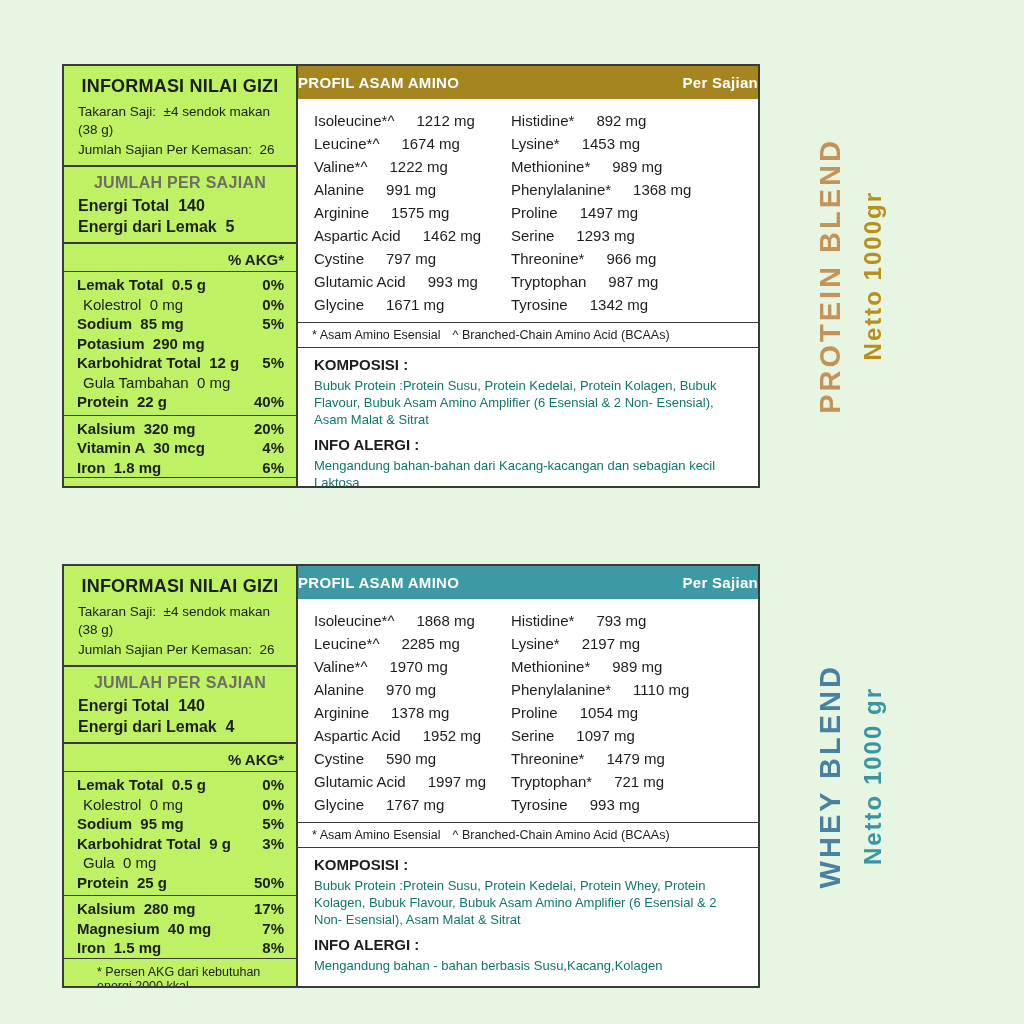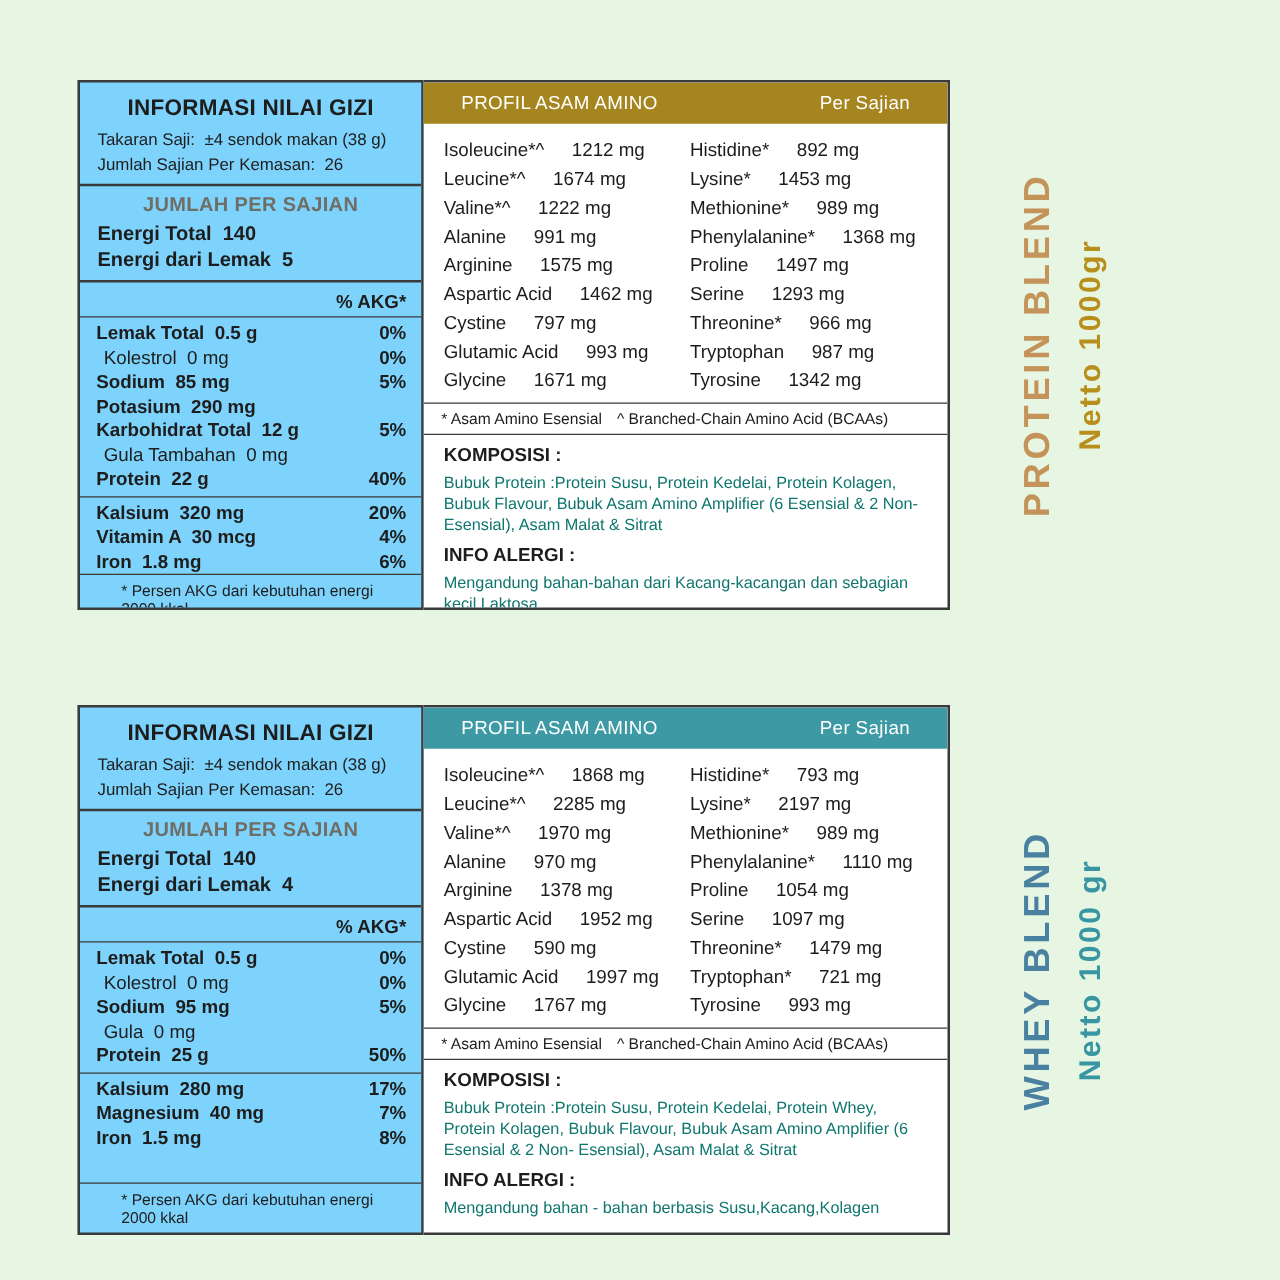--- a/index.html
+++ b/index.html
@@ -9,21 +9,21 @@
     background:#e7f6e3;
     font-family:"Liberation Sans", sans-serif;
     color:#1d1d1d;
   }
   .panel { position:absolute; left:62px; width:698px; height:424px; display:flex; }
   .panel.top { top:64px; }
   .panel.bottom { top:564px; }
 
   
   .nutri-box {
-    width:277px; height:100%; background:#7dd3fc;
+    width:236px; height:100%; background:#bef264;
     border:2px solid #3a3a3a; display:flex; flex-direction:column;
     padding:8px 0 5px; overflow:hidden;
   }
   .n-title { font-size:18px; font-weight:700; text-align:center; padding:2px 0 5px; letter-spacing:.2px; }
   .n-serving { font-size:13.5px; padding:1px 14px; white-space:pre-wrap; line-height:18px; }
   .line { border-top:2px solid #3a3a3a; margin:5px 0; }
   .line.thin { border-top:1px solid #3a3a3a; margin:3px 0; }
   .n-sub { font-size:16px; font-weight:700; text-align:center; color:#6e6e66; padding:2px 0 3px; letter-spacing:.3px; }
   .n-energy { font-size:16px; font-weight:700; padding:0 14px; line-height:21px; white-space:pre-wrap; }
   .n-akg { font-size:15px; font-weight:700; text-align:right; padding:2px 12px 0; }
@@ -37,21 +37,21 @@
   .n-foot-line + .n-foot { margin-top:3px;margin-left:23px; }
 
   
   .amino-box {
     flex:1; height:100%; background:#fff;
     border:2px solid #3a3a3a; border-left:none;
     display:flex; flex-direction:column; overflow:hidden;
   }
   .a-header {
     height:33px; flex:0 0 33px; display:flex; align-items:center; justify-content:space-between;
-    padding:0 30px; color:#ffffff; font-weight:400; font-size:15px; letter-spacing:.3px;
+    padding:0 0; color:#ffffff; font-weight:700; font-size:15px; letter-spacing:.3px;
   }
   .a-cols { display:flex; padding:10px 8px 6px 16px; }
   .acol { display:flex; flex-direction:column; }
   .acol.left { width:197px; flex:0 0 197px; }
   .acol.right { flex:1; }
   .arow { display:flex; gap:22px; font-size:15px; line-height:23px; white-space:pre-wrap; }
   .a-legend {
     display:flex; gap:12px; font-size:12.5px; padding:5px 14px;
     border-top:1px solid #3a3a3a; border-bottom:1px solid #3a3a3a;
   }
@@ -287,20 +287,24 @@
             <span class="nlabel">Kolestrol  0 mg</span>
             <span class="npct">0%</span>
           </div>
 
           <div class="nrow" data-variant="main">
             <span class="nlabel">Sodium  95 mg</span>
             <span class="npct">5%</span>
           </div>
 
 
+          <div class="nrow" data-variant="main">
+            <span class="nlabel">Karbohidrat Total  9 g</span>
+            <span class="npct">3%</span>
+          </div>
 
           <div class="nrow" data-variant="sub">
             <span class="nlabel">Gula  0 mg</span>
             <span class="npct"></span>
           </div>
 
           <div class="nrow" data-variant="main">
             <span class="nlabel">Protein  25 g</span>
             <span class="npct">50%</span>
           </div>

